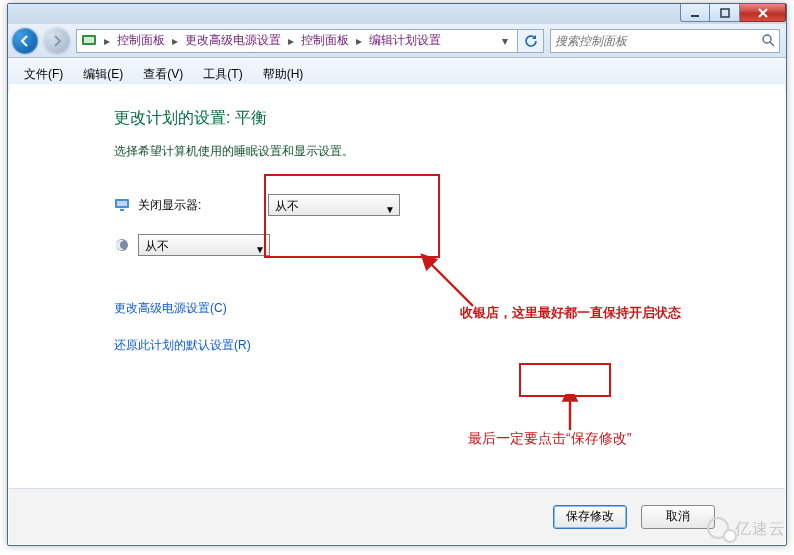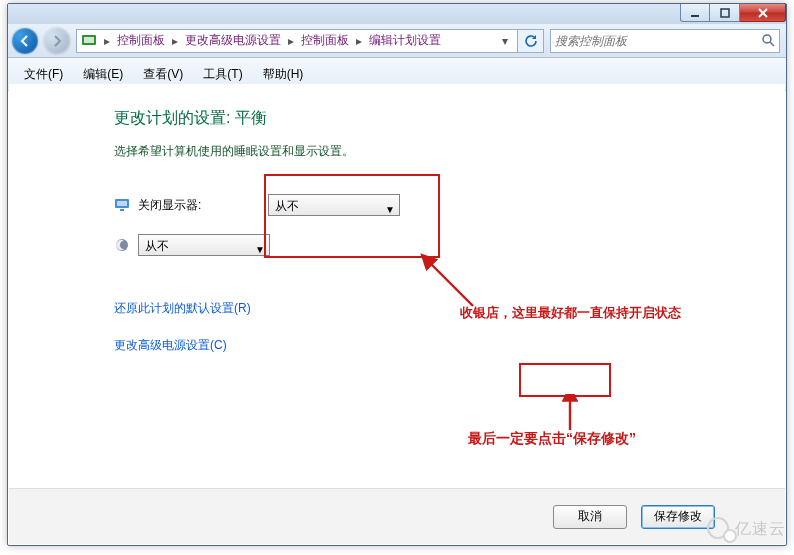--- a/index.html
+++ b/index.html
@@ -211,21 +211,21 @@
 
   .annotation1 {
     position:absolute;
     left: 460px; top: 304px;
     color:#c81818; font-size:13px; font-weight:bold;
     white-space:nowrap;
   }
   .annotation2 {
     position:absolute;
     left: 468px; top: 430px;
-    color:#c81818; font-size:14px; font-weight:bold;
+    color:#c81818; font-size:14px; font-weight:normal;
     white-space:nowrap;
   }
   .arrow-svg { position:absolute; pointer-events:none; }
 
   .watermark {
     position:absolute; right:8px; bottom:14px;
     color:#c8c8c8; font-size:16px; letter-spacing:1px;
     display:flex; align-items:center; gap:2px;
   }
   .watermark .wm-circ {
@@ -344,30 +344,30 @@
       </span>
       <div class="drop">
         <span>从不</span>
         <span class="arrow">▼</span>
       </div>
     </div>
 
     <div class="settings-block btn-highlight" style="left:255px; top:90px; width:176px; height:84px;"></div>
 
     <div class="links">
+      <a class="link">更改高级电源设置(C)</a>
       <a class="link">还原此计划的默认设置(R)</a>
-      <a class="link">更改高级电源设置(C)</a>
     </div>
 
     <div class="footer">
+      <div class="btn primary">
+        <span>保存修改</span>
+      </div>
       <div class="btn">
         <span>取消</span>
-      </div>
-      <div class="btn primary">
-        <span>保存修改</span>
       </div>
     </div>
 
     <div class="btn-highlight" style="left:510px; top:279px; width:92px; height:34px;"></div>
 
   </div>
 
 </div>
 
 <svg class="arrow-svg" style="left:415px; top:252px; width:70px; height:70px;">

